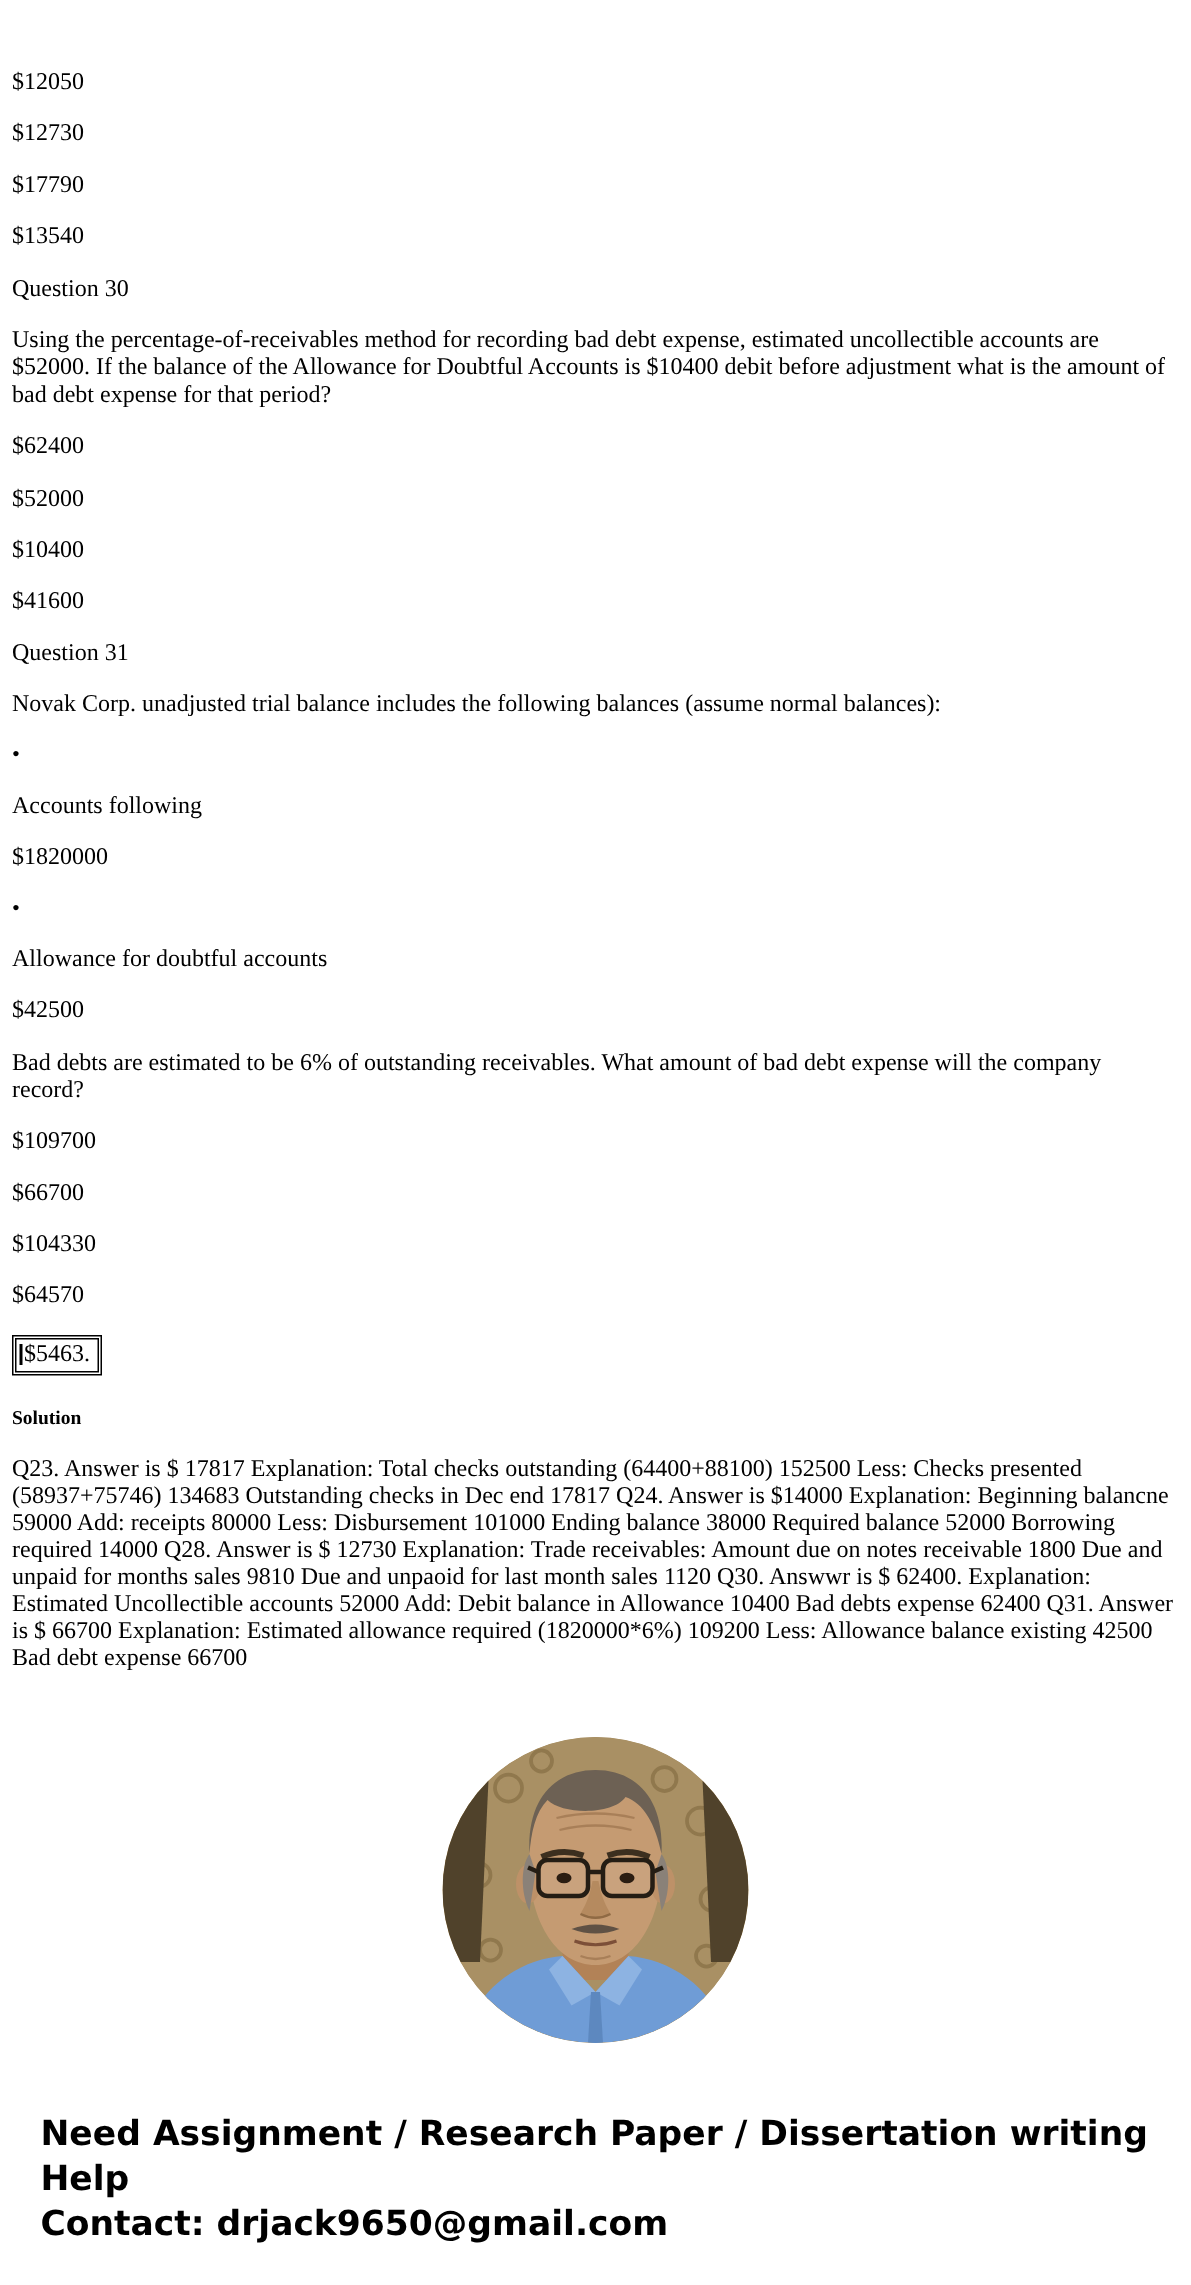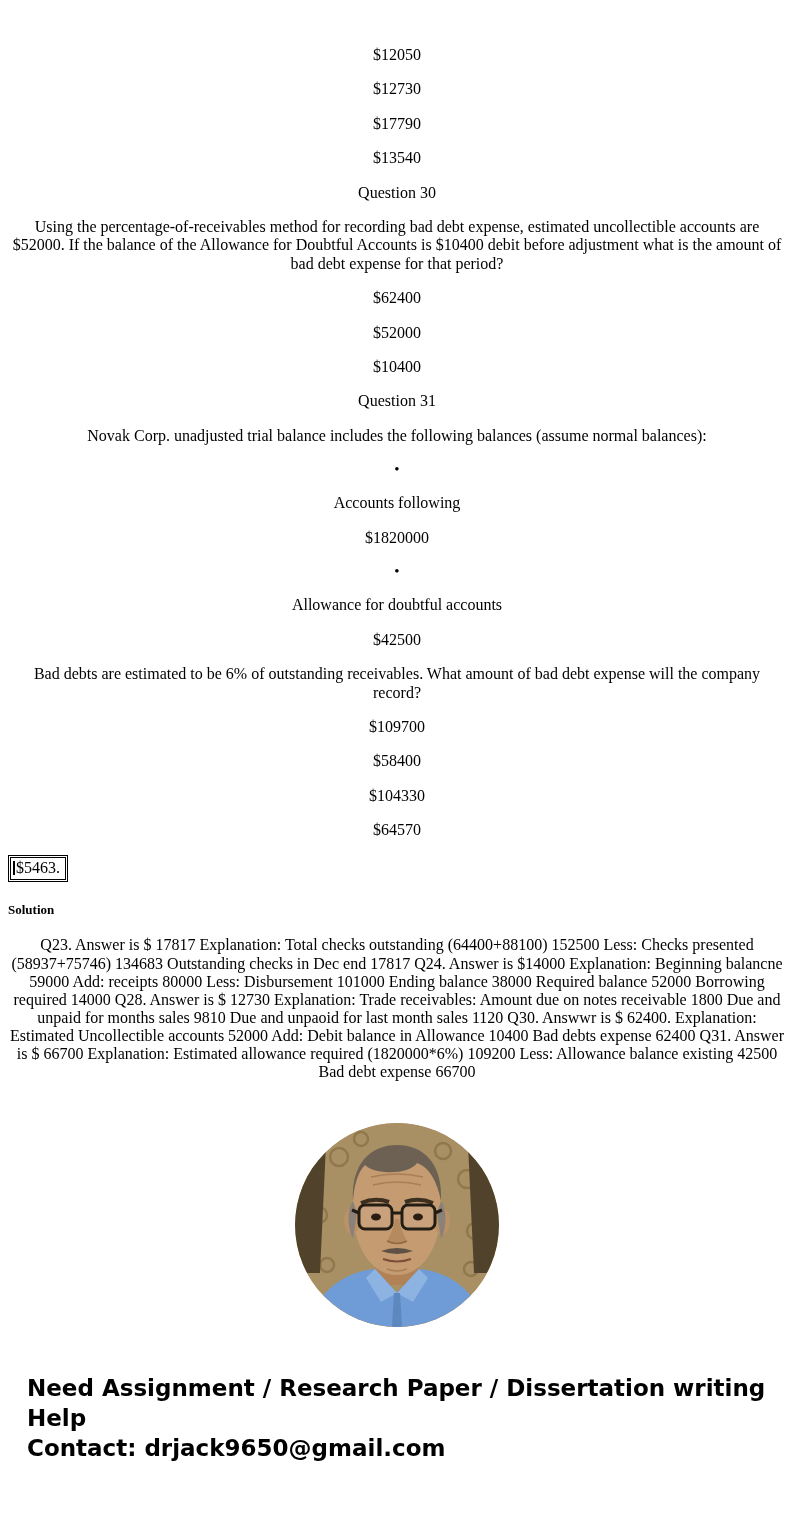--- a/index.html
+++ b/index.html
@@ -5,21 +5,21 @@
   * { box-sizing: border-box; }
   html, body { margin: 0; padding: 0; background: #ffffff; }
   body {
     width: 794px;
     min-height: 1523px;
     font-family: "Liberation Serif", serif;
     font-size: 16px;
     color: #000000;
   }
   .doc { padding: 30px 8px 8px 8px; }
-  p { margin: 16px 0; line-height: 1.15; text-align: center; }
+  p { margin: 16px 0; line-height: 1.15; }
   .bullet { font-size: 15px; }
 
   
   .answer-box-wrap { margin: 12px 0; }
   .answer-box {
     display: inline-block;
     border: 1px solid #000;
     padding: 1px;
     background: #fff;
   }
@@ -79,32 +79,33 @@
   <p>$12050</p>
   <p>$12730</p>
   <p>$17790</p>
   <p>$13540</p>
 
   <p>Question 30</p>
   <p>Using the percentage-of-receivables method for recording bad debt expense, estimated uncollectible accounts are $52000. If the balance of the Allowance for Doubtful Accounts is $10400 debit before adjustment what is the amount of bad debt expense for that period?</p>
   <p>$62400</p>
   <p>$52000</p>
   <p>$10400</p>
+  <p>$41600</p>
 
   <p>Question 31</p>
   <p>Novak Corp. unadjusted trial balance includes the following balances (assume normal balances):</p>
   <p class="bullet">•</p>
   <p>Accounts following</p>
   <p>$1820000</p>
   <p class="bullet">•</p>
   <p>Allowance for doubtful accounts</p>
   <p>$42500</p>
   <p>Bad debts are estimated to be 6% of outstanding receivables. What amount of bad debt expense will the company record?</p>
   <p>$109700</p>
-  <p>$58400</p>
+  <p>$66700</p>
   <p>$104330</p>
   <p>$64570</p>
 
   <div class="answer-box-wrap">
     <div class="answer-box">
       <div class="answer-box-inner">
         <span class="cursor"></span>
         <span>$5463.</span>
       </div>
     </div>

